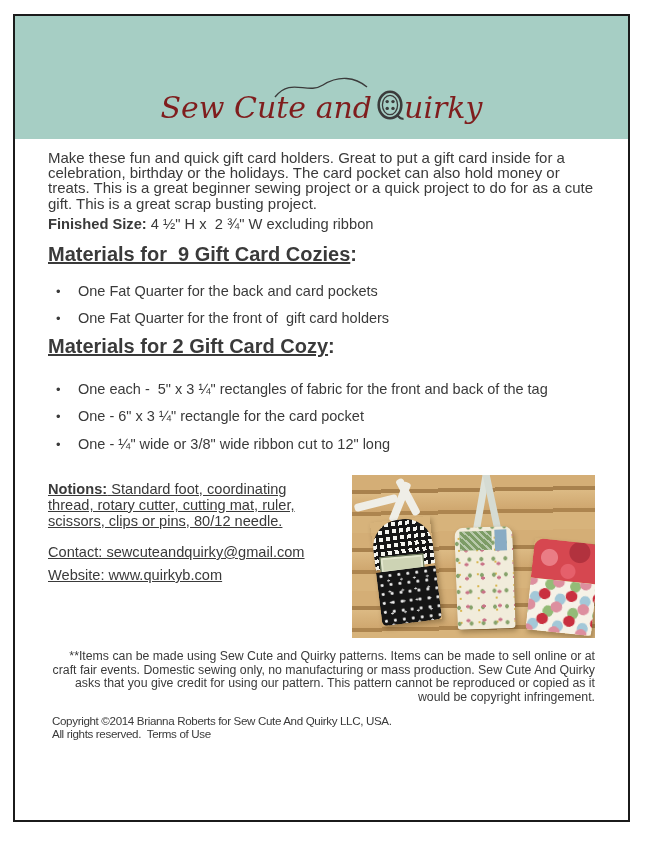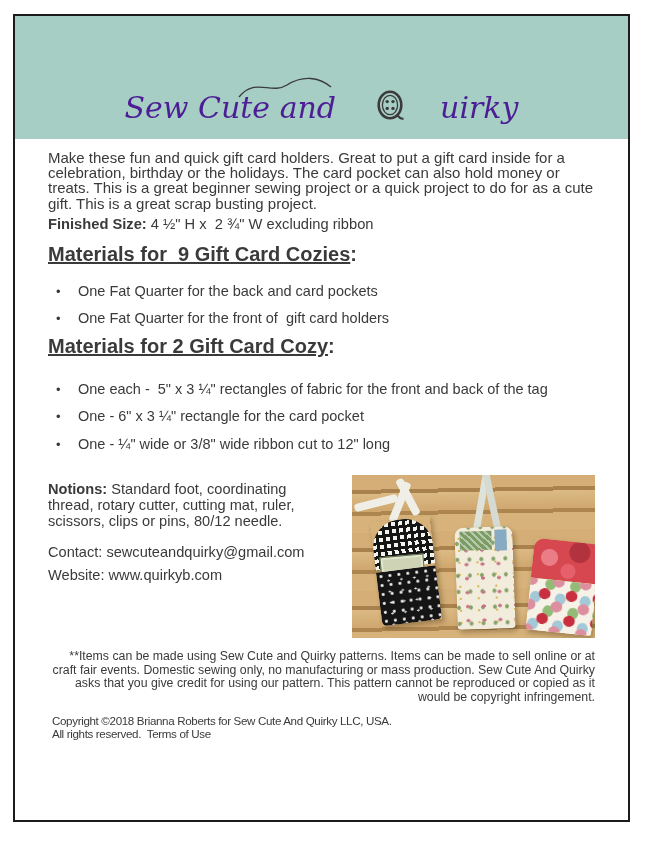--- a/index.html
+++ b/index.html
@@ -14,39 +14,39 @@
   }
   
   .banner{
     height:123px;background:#a6cec4;position:relative;
     display:flex;align-items:flex-end;justify-content:center;
     padding-bottom:13px;box-sizing:border-box;
   }
   .logo{
     position:relative;
     font-family:"DejaVu Serif", serif;font-style:italic;
-    font-size:30px;color:#4c1d95;white-space:nowrap;
-    display:flex;align-items:center;line-height:1;gap:36px;
+    font-size:30px;color:#7f1d1d;white-space:nowrap;
+    display:flex;align-items:center;line-height:1;
   }
   .logo .btn-q{display:inline-block;margin:0 0 0 5px;}
   .thread{position:absolute;top:-15px;left:112px;pointer-events:none;}
   
   .content{padding:0 33px;}
   .intro{margin:11px 0 0;font-size:15px;line-height:15.2px;}
   .finished{margin:5px 0 0;font-size:14.7px;line-height:16px;}
   .finished b{font-weight:bold;}
   .mat-head{margin:14px 0 0;font-size:20px;font-weight:bold;line-height:16px;}
   .mat-head.second{margin-top:1px;}
   .mat-head .u{text-decoration:underline;}
   ul.mats{list-style:none;margin:22px 0 0;padding:0;font-size:14.5px;}
   ul.mats.second{margin-top:28px;}
   ul.mats li{position:relative;padding-left:30px;margin:0 0 12px;line-height:15.2px;}
   ul.mats li::before{content:"\2022";position:absolute;left:8px;top:0;font-size:13px;}
   
-  .row{display:flex;margin-top:23px;}
+  .row{display:flex;margin-top:23px;text-decoration:underline;}
   .left-col{width:317px;font-size:14.6px;}
   .notions{margin:6px 0 0;line-height:16px;}
   .notions b{font-weight:bold;}
   .contact{margin:15px 0 0;line-height:16px;}
   .website{margin:7px 0 0;line-height:16px;}
   
   .photo{
     position:relative;width:243px;height:163px;overflow:hidden;flex:0 0 auto;
     background:repeating-linear-gradient(179deg,
       #d4ae76 0px,#d4ae76 15px,
@@ -204,17 +204,17 @@
 
           <div class="tag tag3">
             <div class="top"></div>
             <div class="pocket"></div>
           </div>
         </div>
       </div>
 
       <p class="disclaimer">**Items can be made using Sew Cute and Quirky patterns. Items can be made to sell online or at craft fair events. Domestic sewing only, no manufacturing or mass production.  Sew Cute And Quirky asks that you give credit for using our pattern.  This pattern cannot be reproduced or copied as it would be copyright infringement.</p>
 
-      <p class="copyright"><span>Copyright ©2018 Brianna Roberts for Sew Cute And Quirky LLC, USA.</span><br><span>All rights reserved. &nbsp;Terms of Use</span></p>
+      <p class="copyright"><span>Copyright ©2014 Brianna Roberts for Sew Cute And Quirky LLC, USA.</span><br><span>All rights reserved. &nbsp;Terms of Use</span></p>
 
     </div>
   </div>
 </div>
 
 </body></html>

